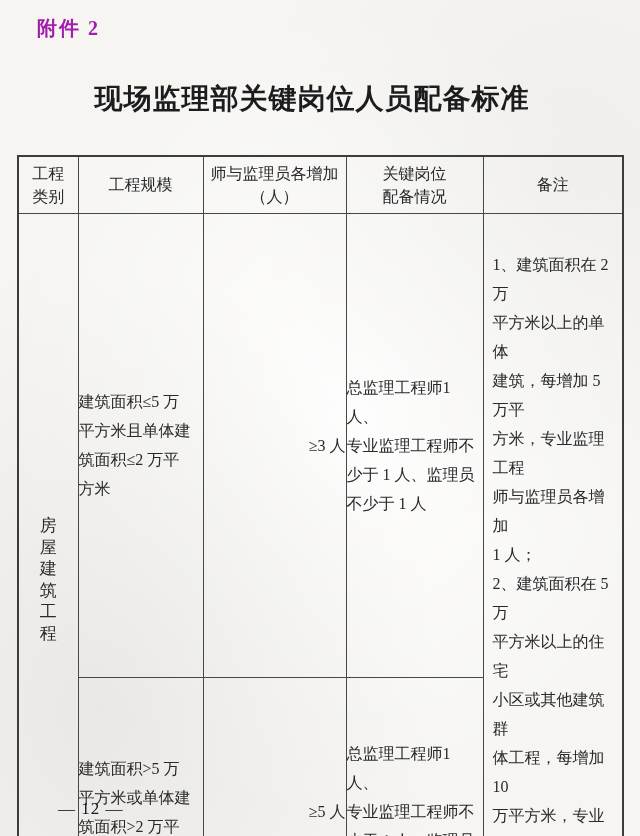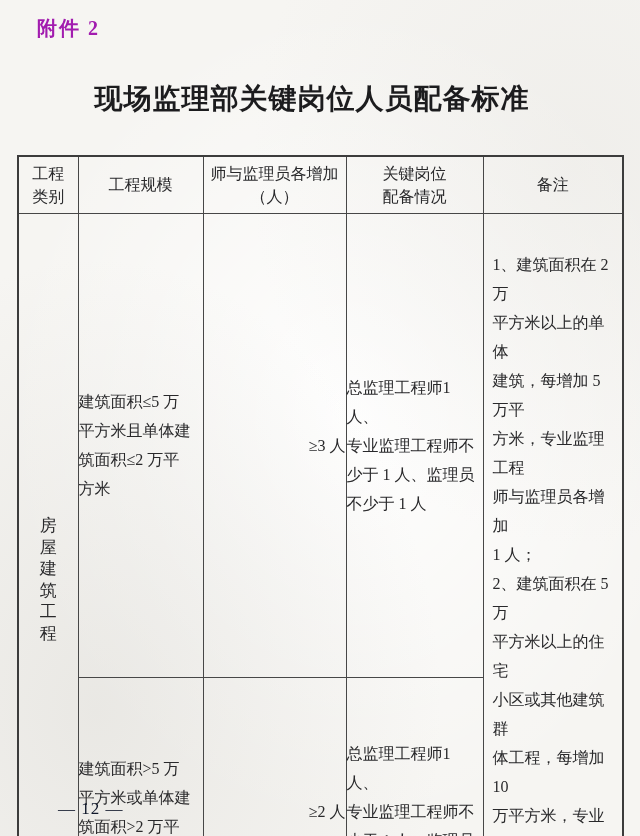--- a/index.html
+++ b/index.html
@@ -179,21 +179,21 @@
     </td>
   </tr>
   <tr class="body-row-2">
     <td class="cell-left">
       <div class="txt">建筑面积&gt;5 万
 平方米或单体建
 筑面积&gt;2 万平
 方米</div>
     </td>
     <td class="cell-center">
-      <div class="txt">≥2 人</div>
+      <div class="txt">≥5 人</div>
     </td>
     <td class="cell-left">
       <div class="txt">总监理工程师1人、
 专业监理工程师不
 少于 1 人、监理员
 不少于 2 人</div>
     </td>
   </tr>
 </tbody>
   </table>

